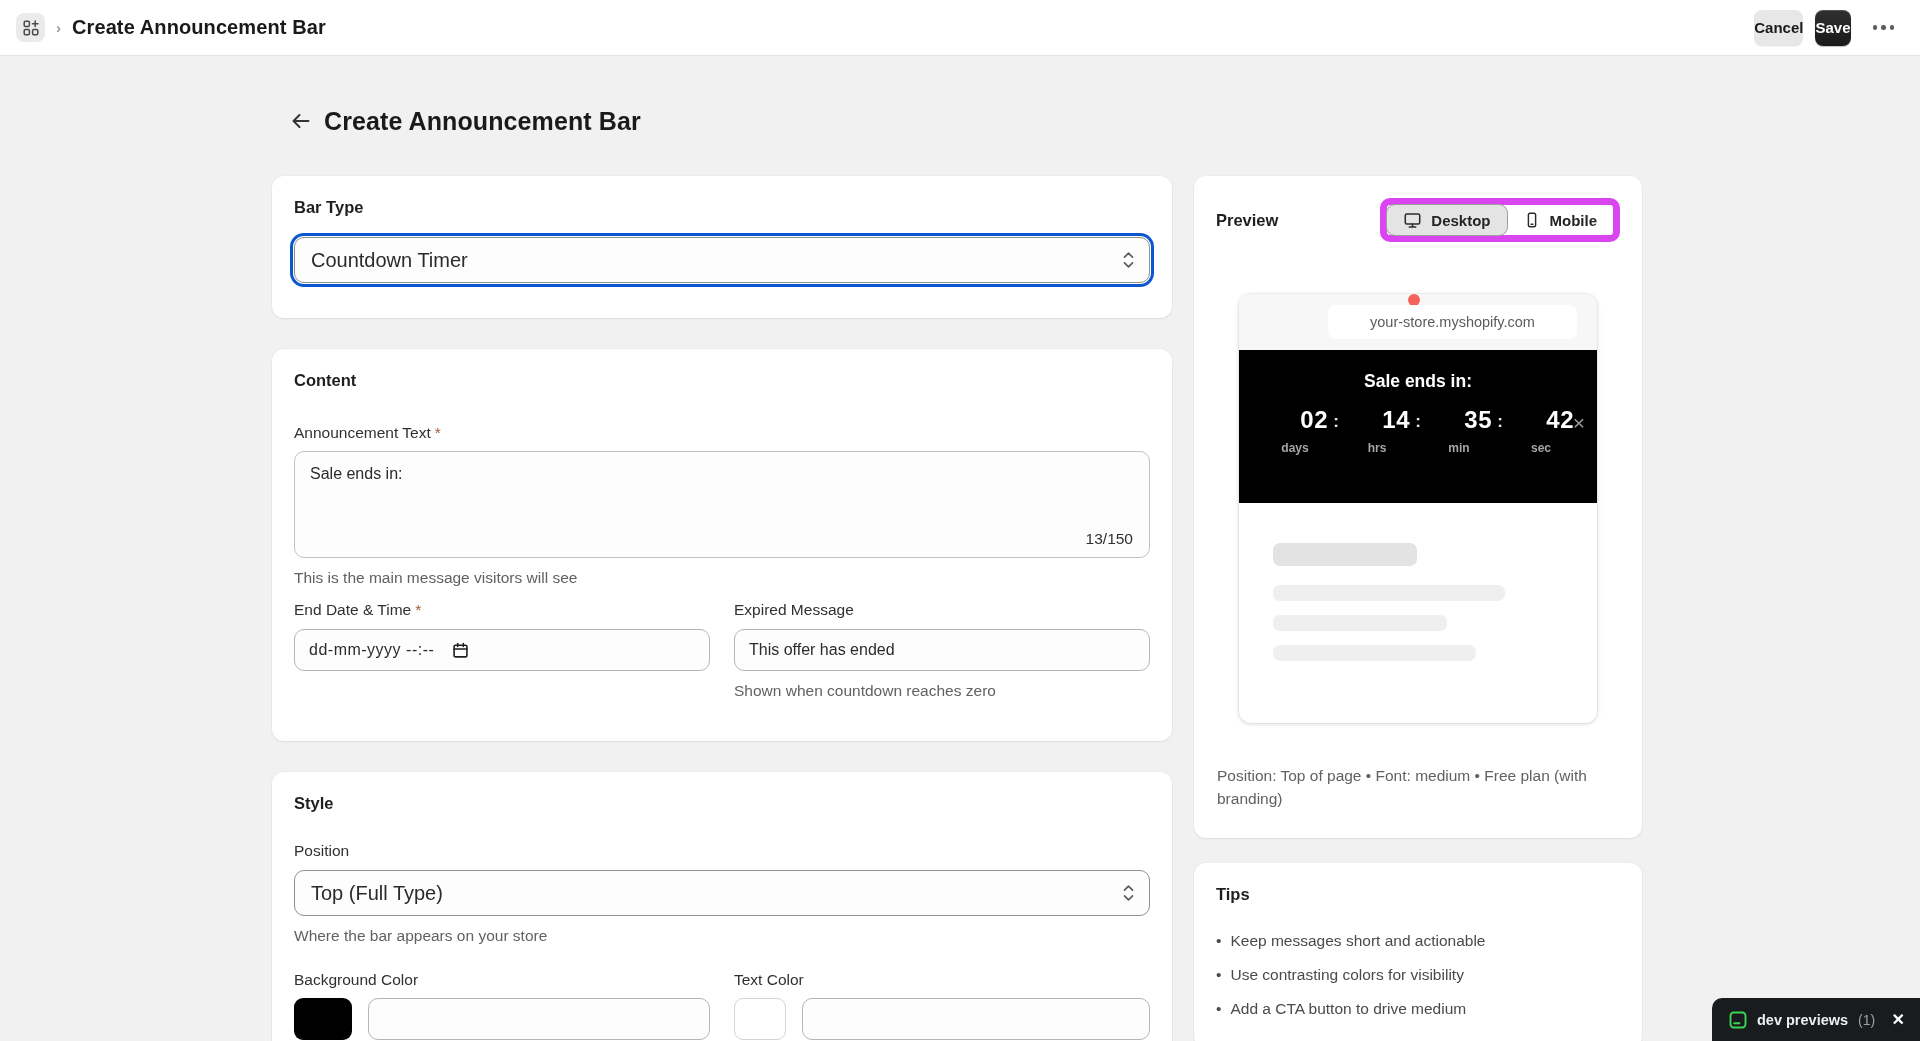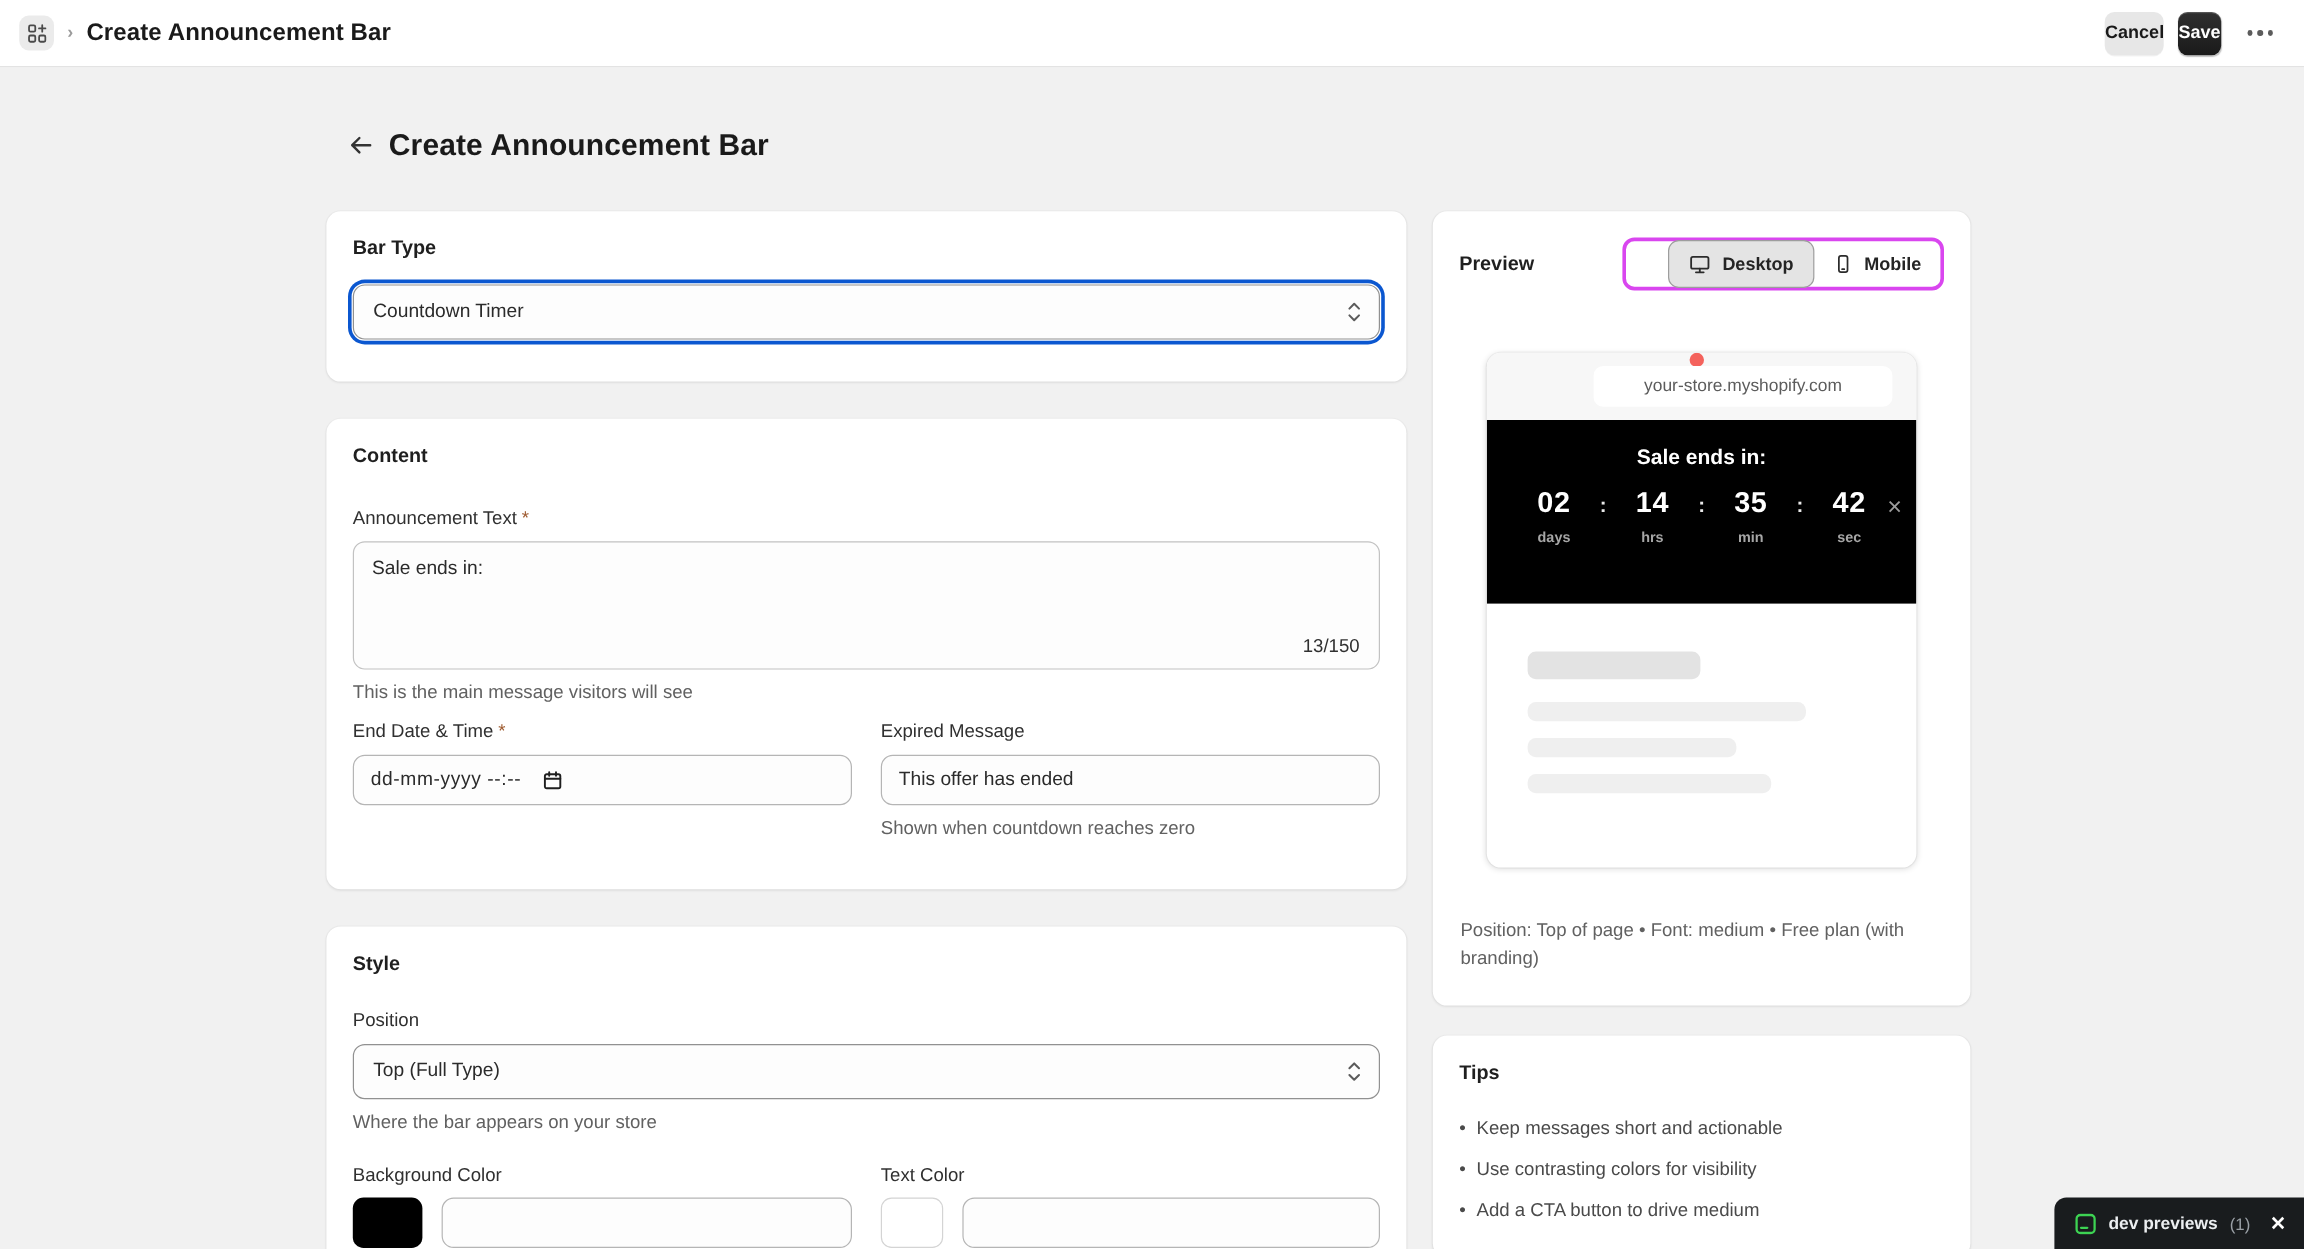--- a/index.html
+++ b/index.html
@@ -43,21 +43,21 @@
 
   .card { background:#fff; border-radius:12px; padding:22px;
           box-shadow:0 1px 2px rgba(26,26,26,.07), 0 0 0 1px rgba(0,0,0,.02); }
   .card-heading { font-size:16.5px; font-weight:700; color:#1f1f1f; }
 
   
   .field-label { font-size:15.5px; color:#303030; display:flex; gap:4px; }
   .req { color:#9e5b30; }
   .selectbox { position:relative; height:46px; border:1px solid #919191; border-radius:10px;
     background:#fdfdfd; display:flex; align-items:center; padding:0 44px 0 16px;
-    font-size:16px; color:#2b2b2b; cursor:pointer; }
+    font-size:20px; color:#2b2b2b; cursor:pointer; }
   .selectbox.focused { box-shadow:0 0 0 1px #fff, 0 0 0 4px #0b57d0; }
   .selectbox .updown { position:absolute; right:14px; top:50%; transform:translateY(-50%); }
 
   .textarea { position:relative; height:107px; border:1px solid #c2c2c2; border-radius:10px;
     background:#fdfdfd; padding:13px 15px; font-size:16px; color:#2b2b2b; cursor:text; }
   .char-count { position:absolute; right:16px; bottom:9px; font-size:15.5px; color:#303030; }
   .help { font-size:15.5px; color:#616161; margin-top:11px; }
 
   .two-col { display:grid; grid-template-columns:1fr 1fr; column-gap:24px; }
   .inputbox { height:42px; border:1px solid #b5b5b5; border-radius:10px; background:#fdfdfd;
@@ -69,39 +69,39 @@
   
   .color-pair { display:flex; align-items:center; gap:16px; margin-top:9px; }
   .swatch { width:58px; height:42px; border-radius:9px; cursor:pointer; flex:none; }
   .swatch.black { background:#000; }
   .swatch.white { background:#fff; border:1px solid #d4d4d4; width:52px; }
   .hex-input { width:250px; }
 
   
   .preview-card { min-height:662px; }
   .preview-head { display:flex; align-items:center; justify-content:space-between; height:44px; }
-  .seg { display:flex; border:3px solid #d946ef; border-radius:10px; background:#fff; height:44px;padding-left:36px; }
+  .seg { display:flex; border:7px solid #d946ef; border-radius:10px; background:#fff; height:44px; }
   .seg-item { display:flex; align-items:center; gap:9px; padding:0 16px; font-size:15px;
     font-weight:600; color:#242424; cursor:pointer; border-radius:9px; }
   .seg-item.active { background:#e4e4e4; border:1px solid #9d9d9d; margin:-1px; }
 
   .browser { margin:52px 23px 0; border-radius:12px; overflow:hidden; background:#fff;
     box-shadow:0 1px 5px rgba(0,0,0,.14), 0 0 0 1px rgba(0,0,0,.04); }
   .browser-top { height:56px; background:#f7f7f7; display:flex; align-items:center;
     padding:0 18px; position:relative;flex-direction:column; }
   .dot { width:12px; height:12px; border-radius:50%; margin-right:9px; }
   .dot.red { background:#f4625c; } .dot.yellow { background:#ecb03f; } .dot.green { background:#2ec943; }
   .url-pill { position:absolute; left:89px; top:11px; width:249px; height:34px; background:#fff;
     border-radius:8px; display:flex; align-items:center; justify-content:center;
     font-size:14.5px; color:#5c5c5c; }
   .bar-black { background:#000; color:#fff; height:153px; position:relative; padding-top:21px; }
   .bar-msg { font-size:17.5px; font-weight:700; text-align:center; }
   .countdown { display:flex; justify-content:center; align-items:flex-start; margin-top:14px; }
   .cd-unit { width:66px; text-align:center; }
-  .cd-num { font-size:24px; font-weight:700; letter-spacing:.5px; }
+  .cd-num { font-size:24px; font-weight:700; letter-spacing:.5px;text-align:right; }
   .cd-label { font-size:12px; color:#a6a6a6; font-weight:600; margin-top:7px; }
   .cd-colon { font-size:17px; font-weight:700; margin-top:6px; width:16px; text-align:center; color:#e8e8e8; }
   .bar-close { position:absolute; top:62px; right:12px; font-size:21px; color:#9c9c9c;
     line-height:1; cursor:pointer; font-weight:400; }
   .browser-body { height:220px; padding:40px 0 0 34px; }
   .skel { border-radius:7px; background:#efefef; }
   .skel-1 { width:144px; height:23px; background:#e3e3e3; }
   .skel-2 { width:232px; height:16px; margin-top:19px; }
   .skel-3 { width:174px; height:16px; margin-top:14px; }
   .skel-4 { width:203px; height:16px; margin-top:14px; }

